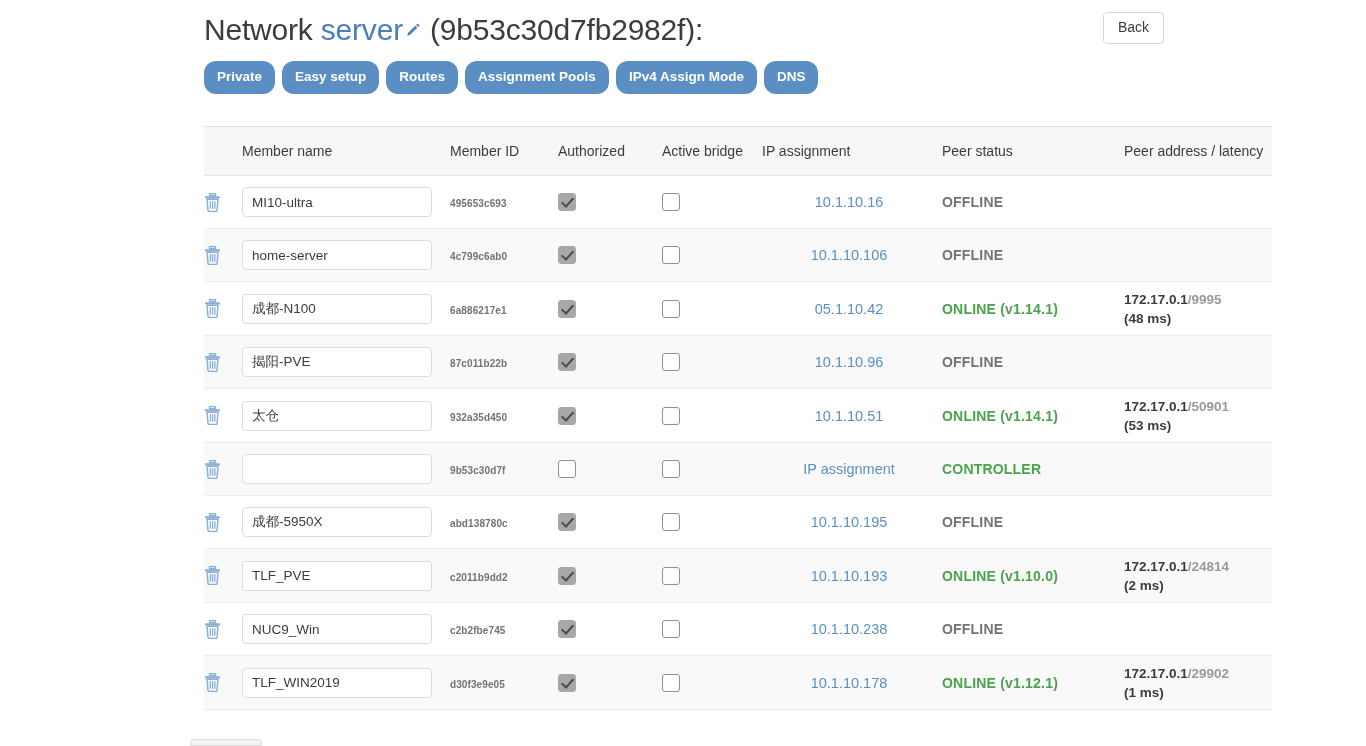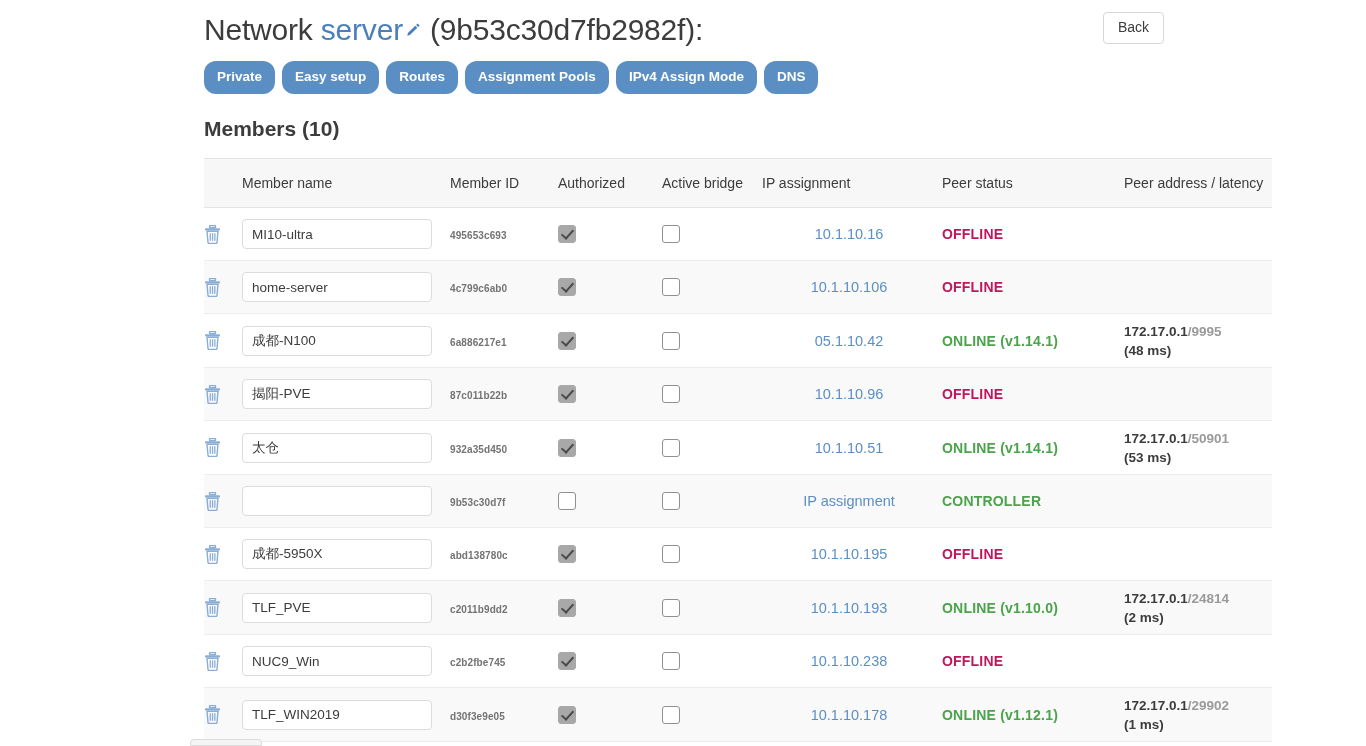--- a/index.html
+++ b/index.html
@@ -84,21 +84,21 @@
   .section-title {
     margin: 22px 0 0 0;
     font-size: 21px;
     font-weight: bold;
     color: #3c3c3c;
     line-height: 26px;
   }
 
   
   .members-table {
-    margin-top: 16px;
+    margin-top: 32px;
     width: 1068px;
     border-collapse: collapse;
     table-layout: fixed;
   }
   .members-table thead th {
     background: #f7f7f7;
     border-top: 1px solid #e4e4e4;
     border-bottom: 1px solid #e4e4e4;
     font-size: 14px;
     font-weight: normal;
@@ -160,21 +160,21 @@
     cursor: pointer;
     letter-spacing: 0.1px;
   }
   .ip-link {
     color: #5b8fc4;
     font-size: 14.5px;
     text-decoration: none;
     cursor: pointer;
   }
   .status { font-size: 14px; font-weight: bold; letter-spacing: 0.2px; }
-  .status.offline { color: #be185d; }
+  .status.offline { color: #737373; }
   .status.online { color: #4ba34b; }
   .status.controller { color: #4ba34b; }
 
   .peer-addr { font-size: 13.5px; line-height: 19px; white-space: nowrap; }
   .peer-addr .host { color: #3c3c3c; font-weight: bold; }
   .peer-addr .port { color: #9a9a9a; font-weight: bold; }
   .peer-addr .lat  { color: #3c3c3c; font-weight: bold; display: block; }
 
   
   .cb {
@@ -226,21 +226,20 @@
 
     <div class="toolbar">
       <button class="tb-btn">Private</button>
       <button class="tb-btn">Easy setup</button>
       <button class="tb-btn">Routes</button>
       <button class="tb-btn">Assignment Pools</button>
       <button class="tb-btn">IPv4 Assign Mode</button>
       <button class="tb-btn">DNS</button>
     </div>
 
-    <h2 class="section-title">Members (10)</h2>
 
     <table class="members-table">
       <thead>
         <tr>
           <th class="col-del"></th>
           <th class="col-name">Member name</th>
           <th class="col-id">Member ID</th>
           <th class="col-auth">Authorized</th>
           <th class="col-bridge">Active bridge</th>
           <th class="col-ip">IP assignment</th>

